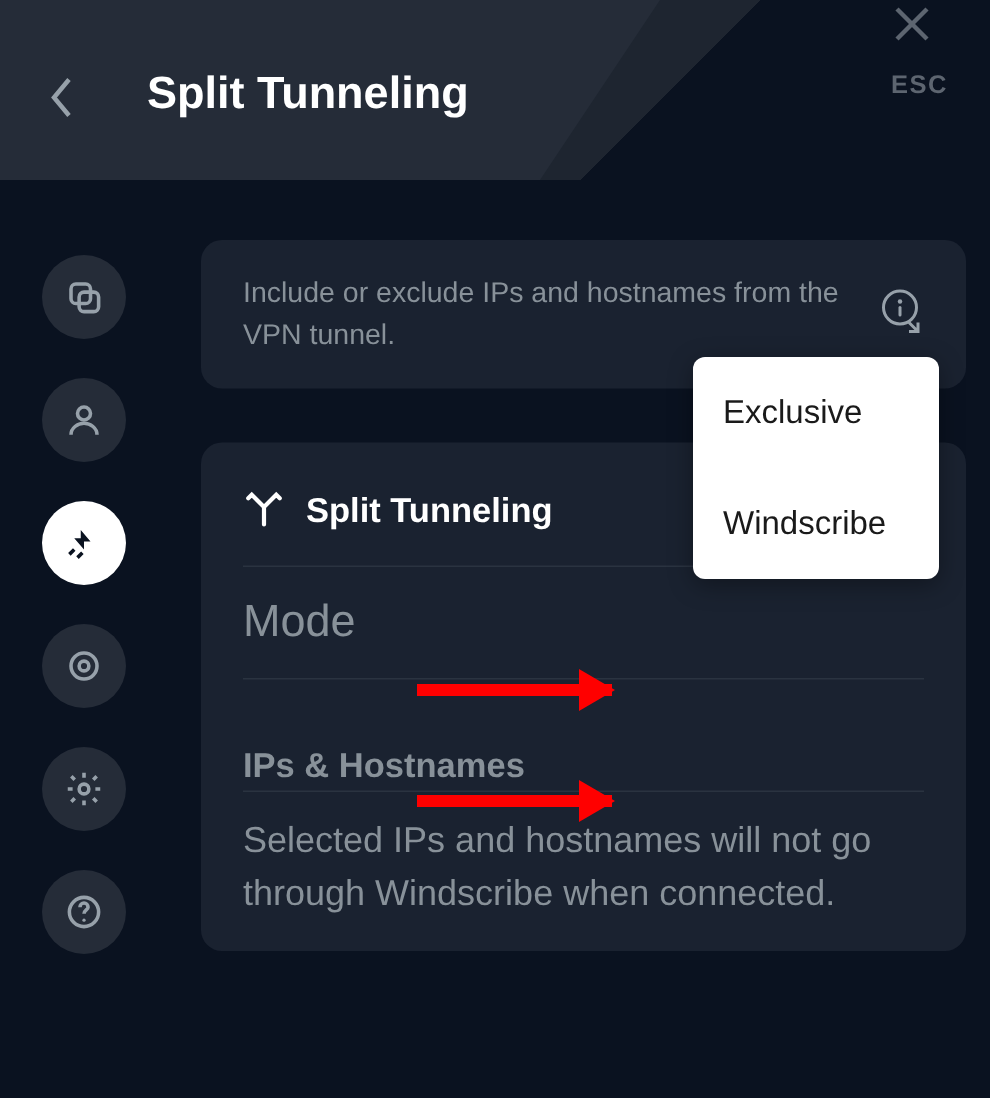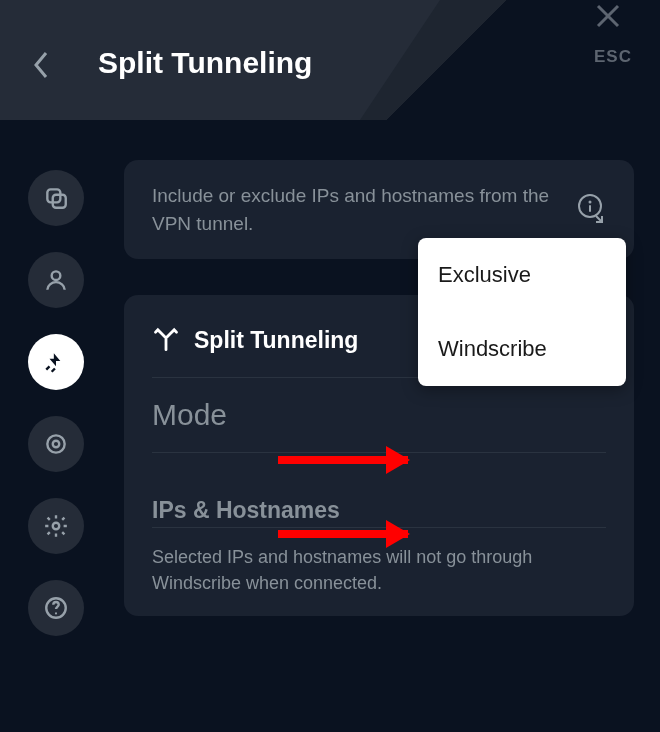--- a/index.html
+++ b/index.html
@@ -77,21 +77,21 @@
     cursor: pointer;
   }
   .sb-item.active { background: #fff; }
   .sb-item svg { width: 26px; height: 26px; }
   .sb-item .stroke { stroke: #97a1aa; stroke-width: 2.2; fill: none; }
   .sb-item .fill { fill: #97a1aa; }
   .sb-item.active .stroke { stroke: #0a1220; }
   .sb-item.active .fill { fill: #0a1220; }
   .content {
     position: absolute;
-    left: 124px;
+    left: 134px;
     top: 160px;
     width: 510px;
   }
   .card {
     background: #1a2230;
     border-radius: 14px;
     padding: 22px 28px;
     margin-bottom: 36px;
   }
   .info-card {
@@ -150,29 +150,29 @@
     position: absolute;
     right: 4px;
     top: 4px;
     width: 30px;
     height: 30px;
     border-radius: 50%;
     background: #1a2230;
   }
   .hint {
     color: #889199;
-    font-size: 18px;
+    font-size: 24px;
     line-height: 1.45;
     padding-top: 16px;
   }
   .dropdown {
     position: absolute;
     right: 34px;
     top: 238px;
-    width: 208px;
+    width: 164px;
     background: #fff;
     border-radius: 8px;
     box-shadow: 0 4px 16px rgba(0,0,0,.35);
     overflow: hidden;
   }
   .dropdown .dd-item {
     padding: 24px 20px;
     font-size: 22px;
     color: #1a1a1a;
     cursor: pointer;

